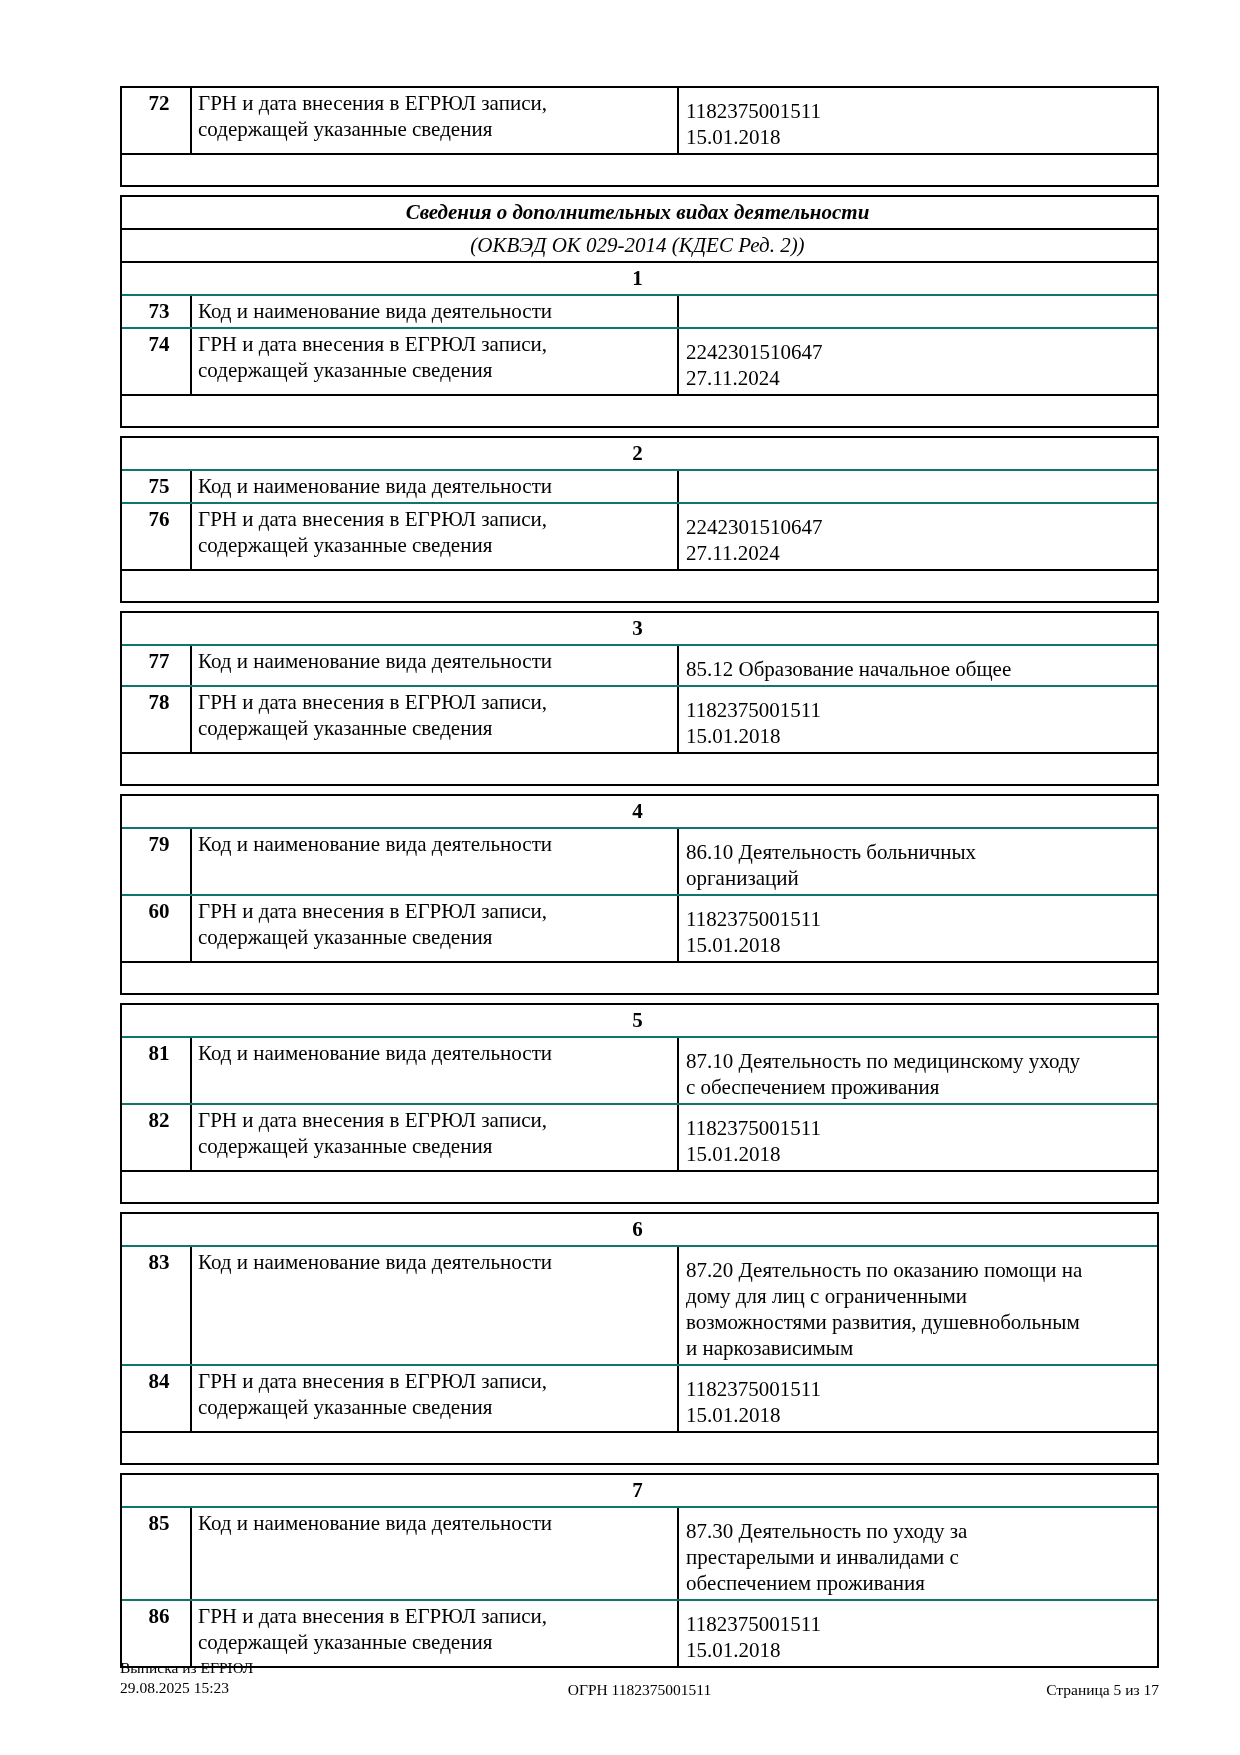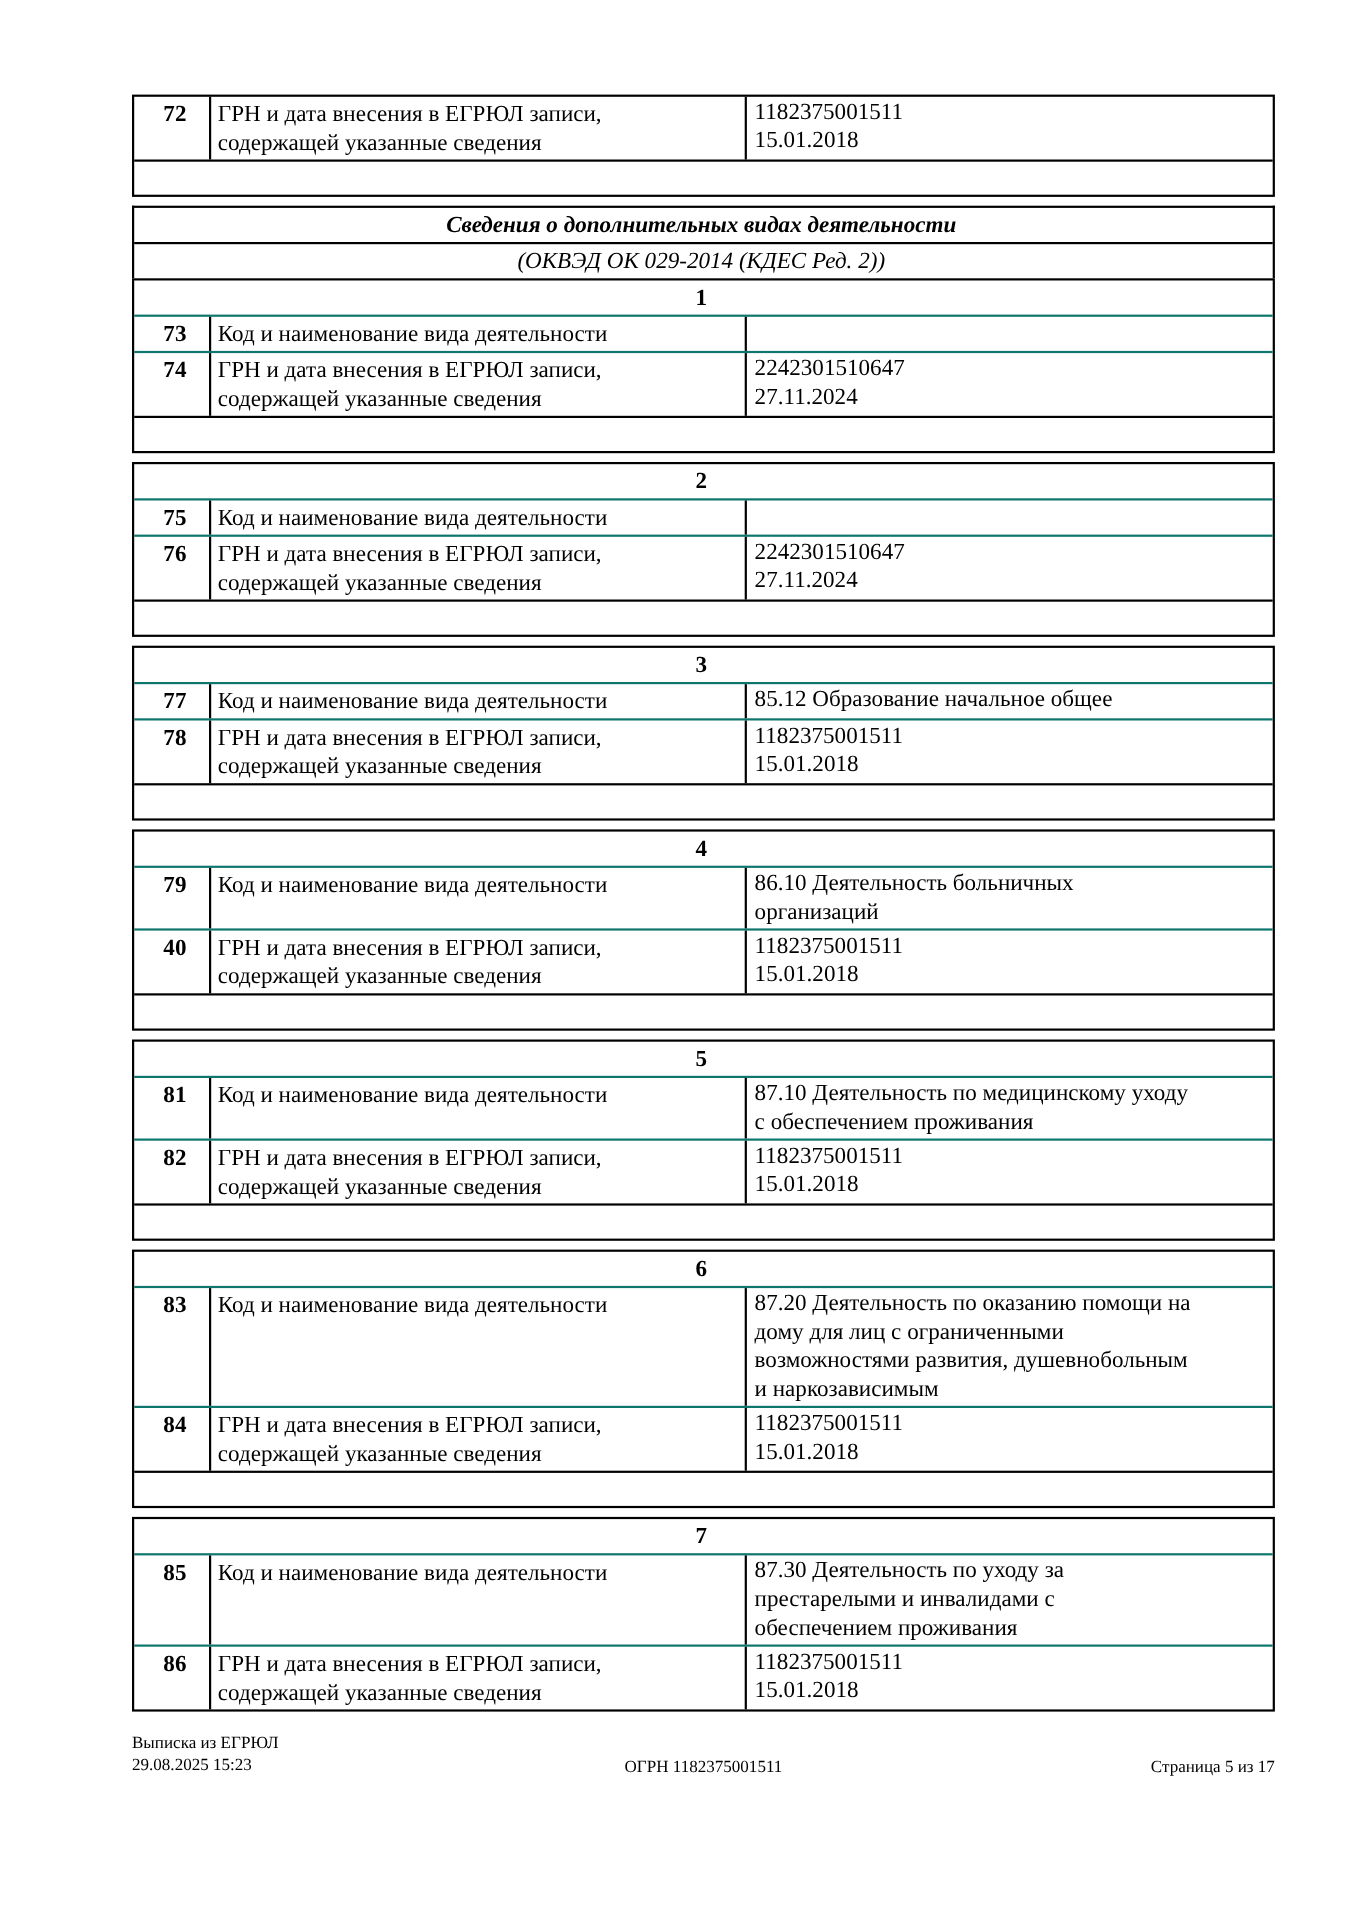--- a/index.html
+++ b/index.html
@@ -49,21 +49,21 @@
     width: 487px;
     flex: 0 0 487px;
     box-sizing: border-box;
     border-right: 2px solid #000;
     padding: 2px 8px 3px 6px;
     white-space: pre-line;
   }
   .c-value {
     flex: 1 1 auto;
     box-sizing: border-box;
-    padding: 0 4px 3px 7px;
+    padding: 10px 4px 3px 7px;
     white-space: pre-line;
   }
   .row-full {
     display: block;
     border-top: 2px solid #000;
     text-align: center;
     padding: 2px 4px 3px 0;
   }
   .row-full:first-child { border-top: none; }
   .row-empty {
@@ -77,21 +77,21 @@
   }
   .section-subtitle {
     font-style: italic;
   }
   .entry-index {
     font-weight: bold;
   }
   .footer {
     position: absolute;
     left: 120px;
-    top: 1575px;
+    top: 1658px;
     width: 1039px;
     height: 42px;
     font-size: 15.5px;
     line-height: 20px;
   }
   .f-left { position: absolute; left: 0; top: 0; }
   .f-center {
     position: absolute;
     left: 50%;
     transform: translateX(-50%);
@@ -172,21 +172,21 @@
 
   <div class="tbl" style="margin-top: 8px;">
     <div class="row-full entry-index">4</div>
     <div class="trow">
       <div class="c-num">79</div>
       <div class="c-label">Код и наименование вида деятельности</div>
       <div class="c-value">86.10 Деятельность больничных
 организаций</div>
     </div>
     <div class="trow">
-      <div class="c-num">40</div>
+      <div class="c-num">60</div>
       <div class="c-label">ГРН и дата внесения в ЕГРЮЛ записи,
 содержащей указанные сведения</div>
       <div class="c-value">1182375001511
 15.01.2018</div>
     </div>
   <div class="row-empty"></div>
       </div>
 
   <div class="tbl" style="margin-top: 8px;">
     <div class="row-full entry-index">5</div>

